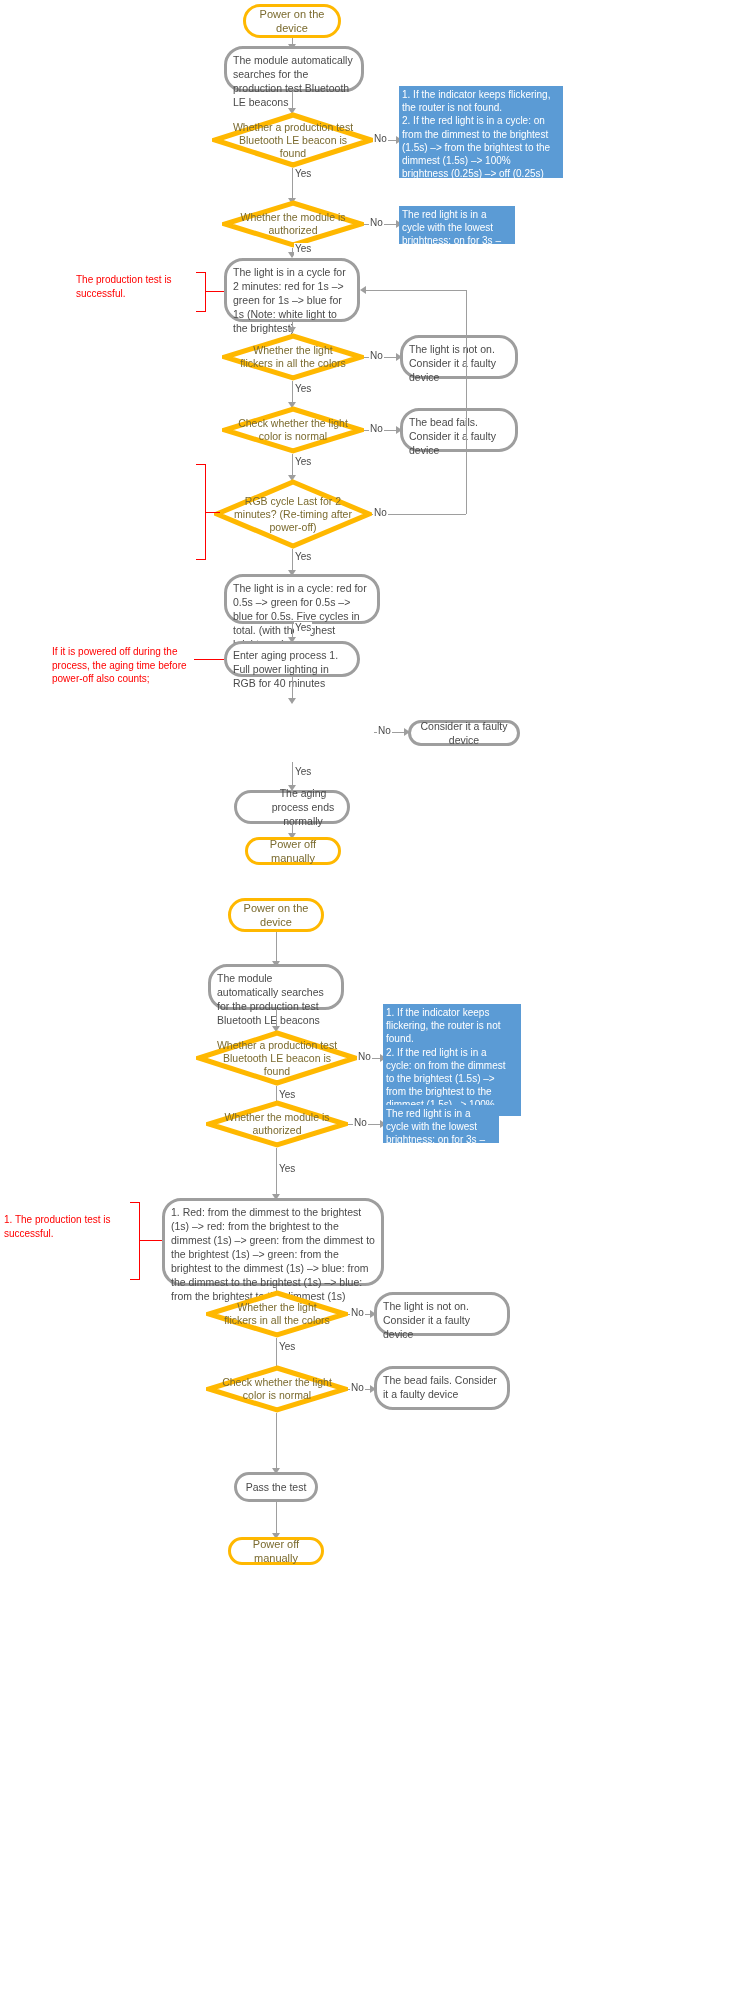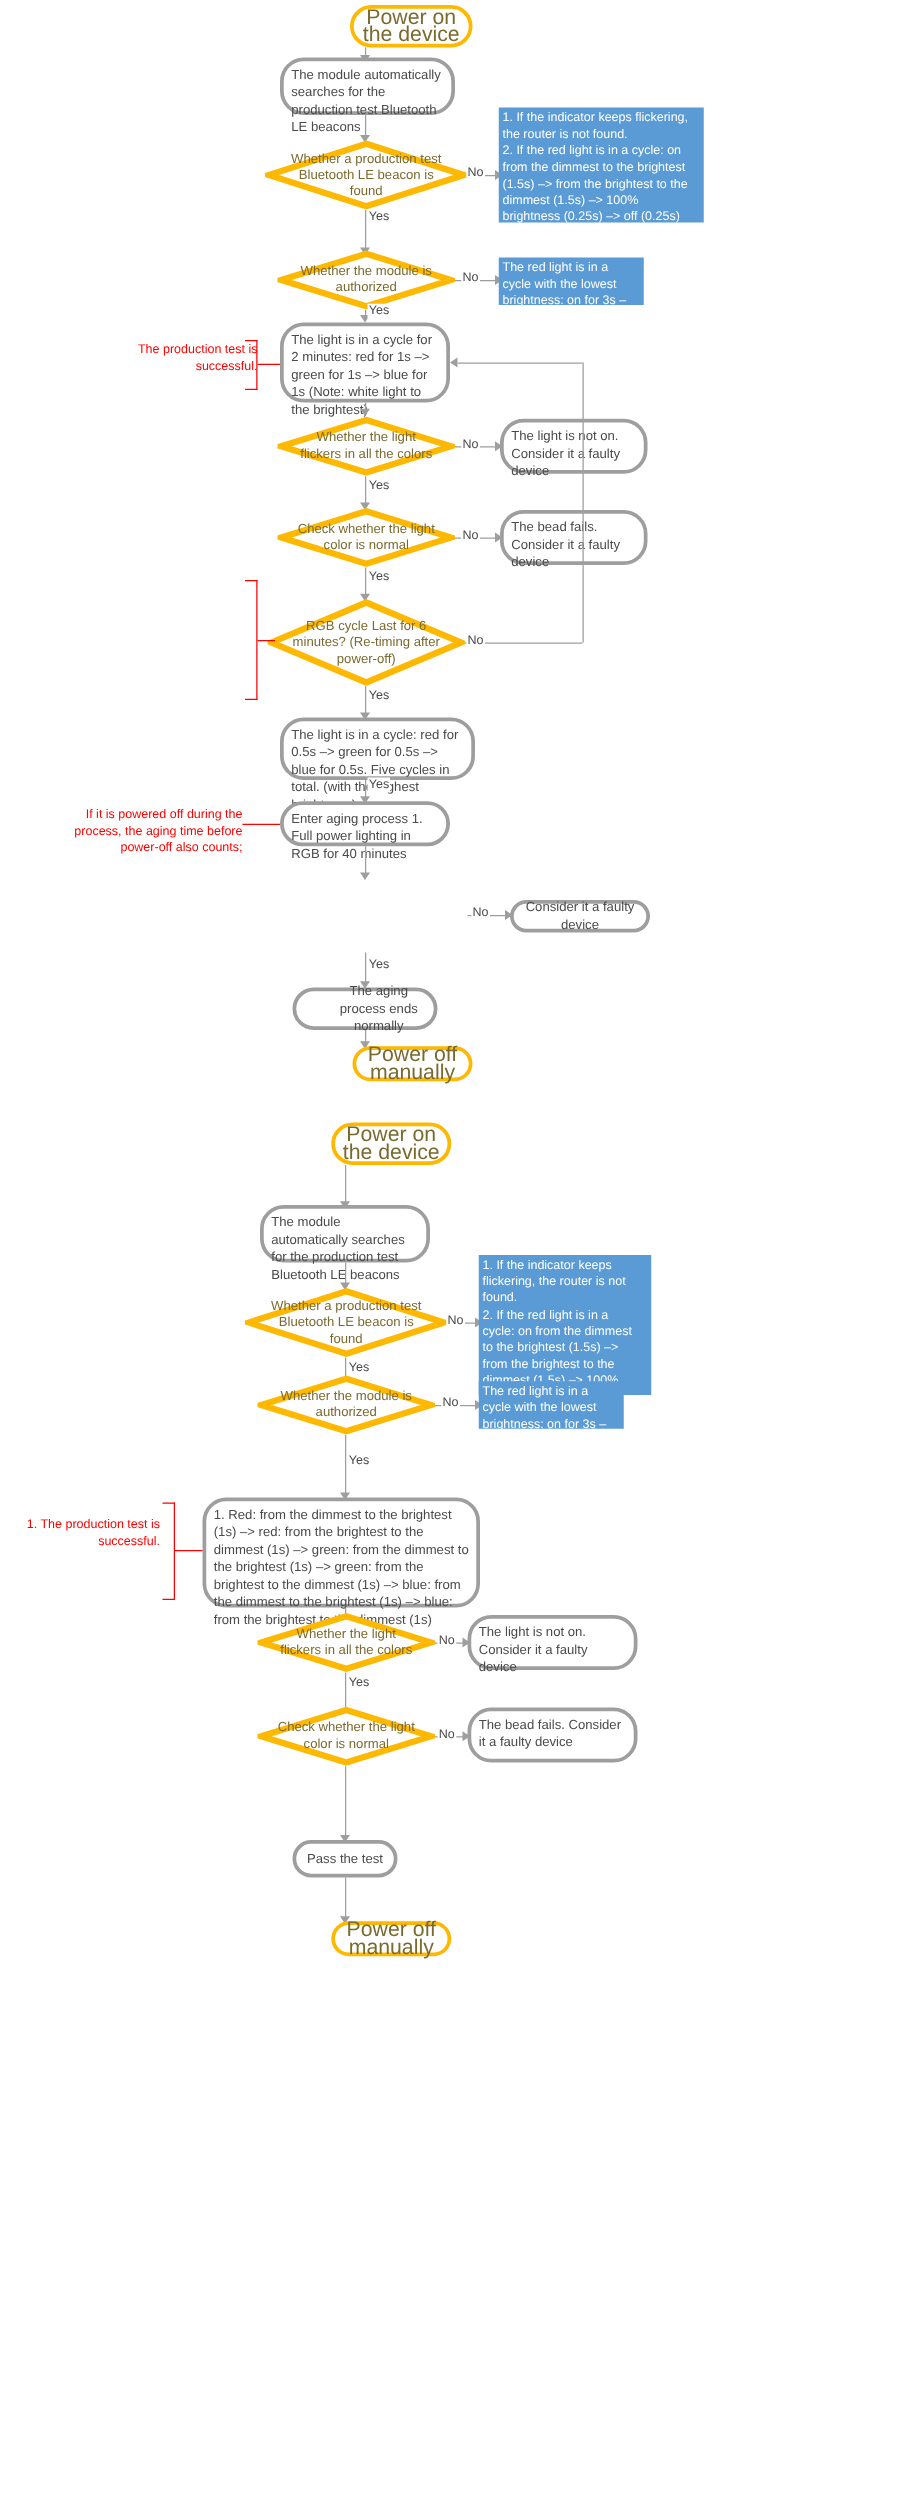--- a/index.html
+++ b/index.html
@@ -20,24 +20,23 @@
 
   .terminator {
     border: 3px solid #FFB800;
     border-radius: 22px;
     background: #ffffff;
     display: flex;
     align-items: center;
     justify-content: center;
     text-align: center;
     color: #7a6a2e;
-    font-size: 17px;
+    font-size: 11px;
     line-height: 14px;
     padding: 2px 6px;
-    margin-left: 37px;
   }
 
   .process {
     border: 3px solid #9e9e9e;
     background: #ffffff;
     color: #4a4a4a;
     font-size: 10.5px;
     line-height: 14px;
     padding: 4px 6px;
     display: flex;
@@ -76,21 +75,21 @@
     font-size: 10px;
     line-height: 13.2px;
     padding: 2px 12px 2px 3px;
     text-align: left;
   }
 
   .rednote {
     color: #ff0000;
     font-size: 10px;
     line-height: 13.5px;
-    text-align: right;
+    text-align: left;
   }
 
   
   .vline, .hline {
     position: absolute;
     background: #9e9e9e;
   }
   .vline { width: 1px; }
   .hline { height: 1px; }
 
@@ -230,21 +229,21 @@
   </div>
 
   <div class="vline" style="left:292px; top:454px; height:24px;"></div>
   <div class="arrow-d" style="left:288px; top:475px;"></div>
   <div class="edgelabel" style="left:294px; top:456px;">Yes</div>
 
   <div class="node decision" style="left:214px; top:479px; width:158px; height:70px;">
     <svg class="dshape" viewBox="0 0 158 70" preserveAspectRatio="none">
       <polygon points="79,3 155,35 79,67 3,35" fill="#ffffff" stroke="#FFB800" stroke-width="5"></polygon>
     </svg>
-    <div class="dlabel" style="padding:0 16px;">RGB cycle Last for 6 minutes? (Re-timing after power-off)</div>
+    <div class="dlabel" style="padding:0 16px;">RGB cycle Last for 2 minutes? (Re-timing after power-off)</div>
   </div>
 
   <div class="hline" style="left:372px; top:514px; width:94px;"></div>
   <div class="vline" style="left:466px; top:290px; height:224px;"></div>
   <div class="hline" style="left:366px; top:290px; width:100px;"></div>
   <div class="arrow-l" style="left:360px; top:286px;"></div>
   <div class="edgelabel" style="left:373px; top:507px;">No</div>
 
   <div class="vline" style="left:292px; top:549px; height:24px;"></div>
   <div class="arrow-d" style="left:288px; top:570px;"></div>

